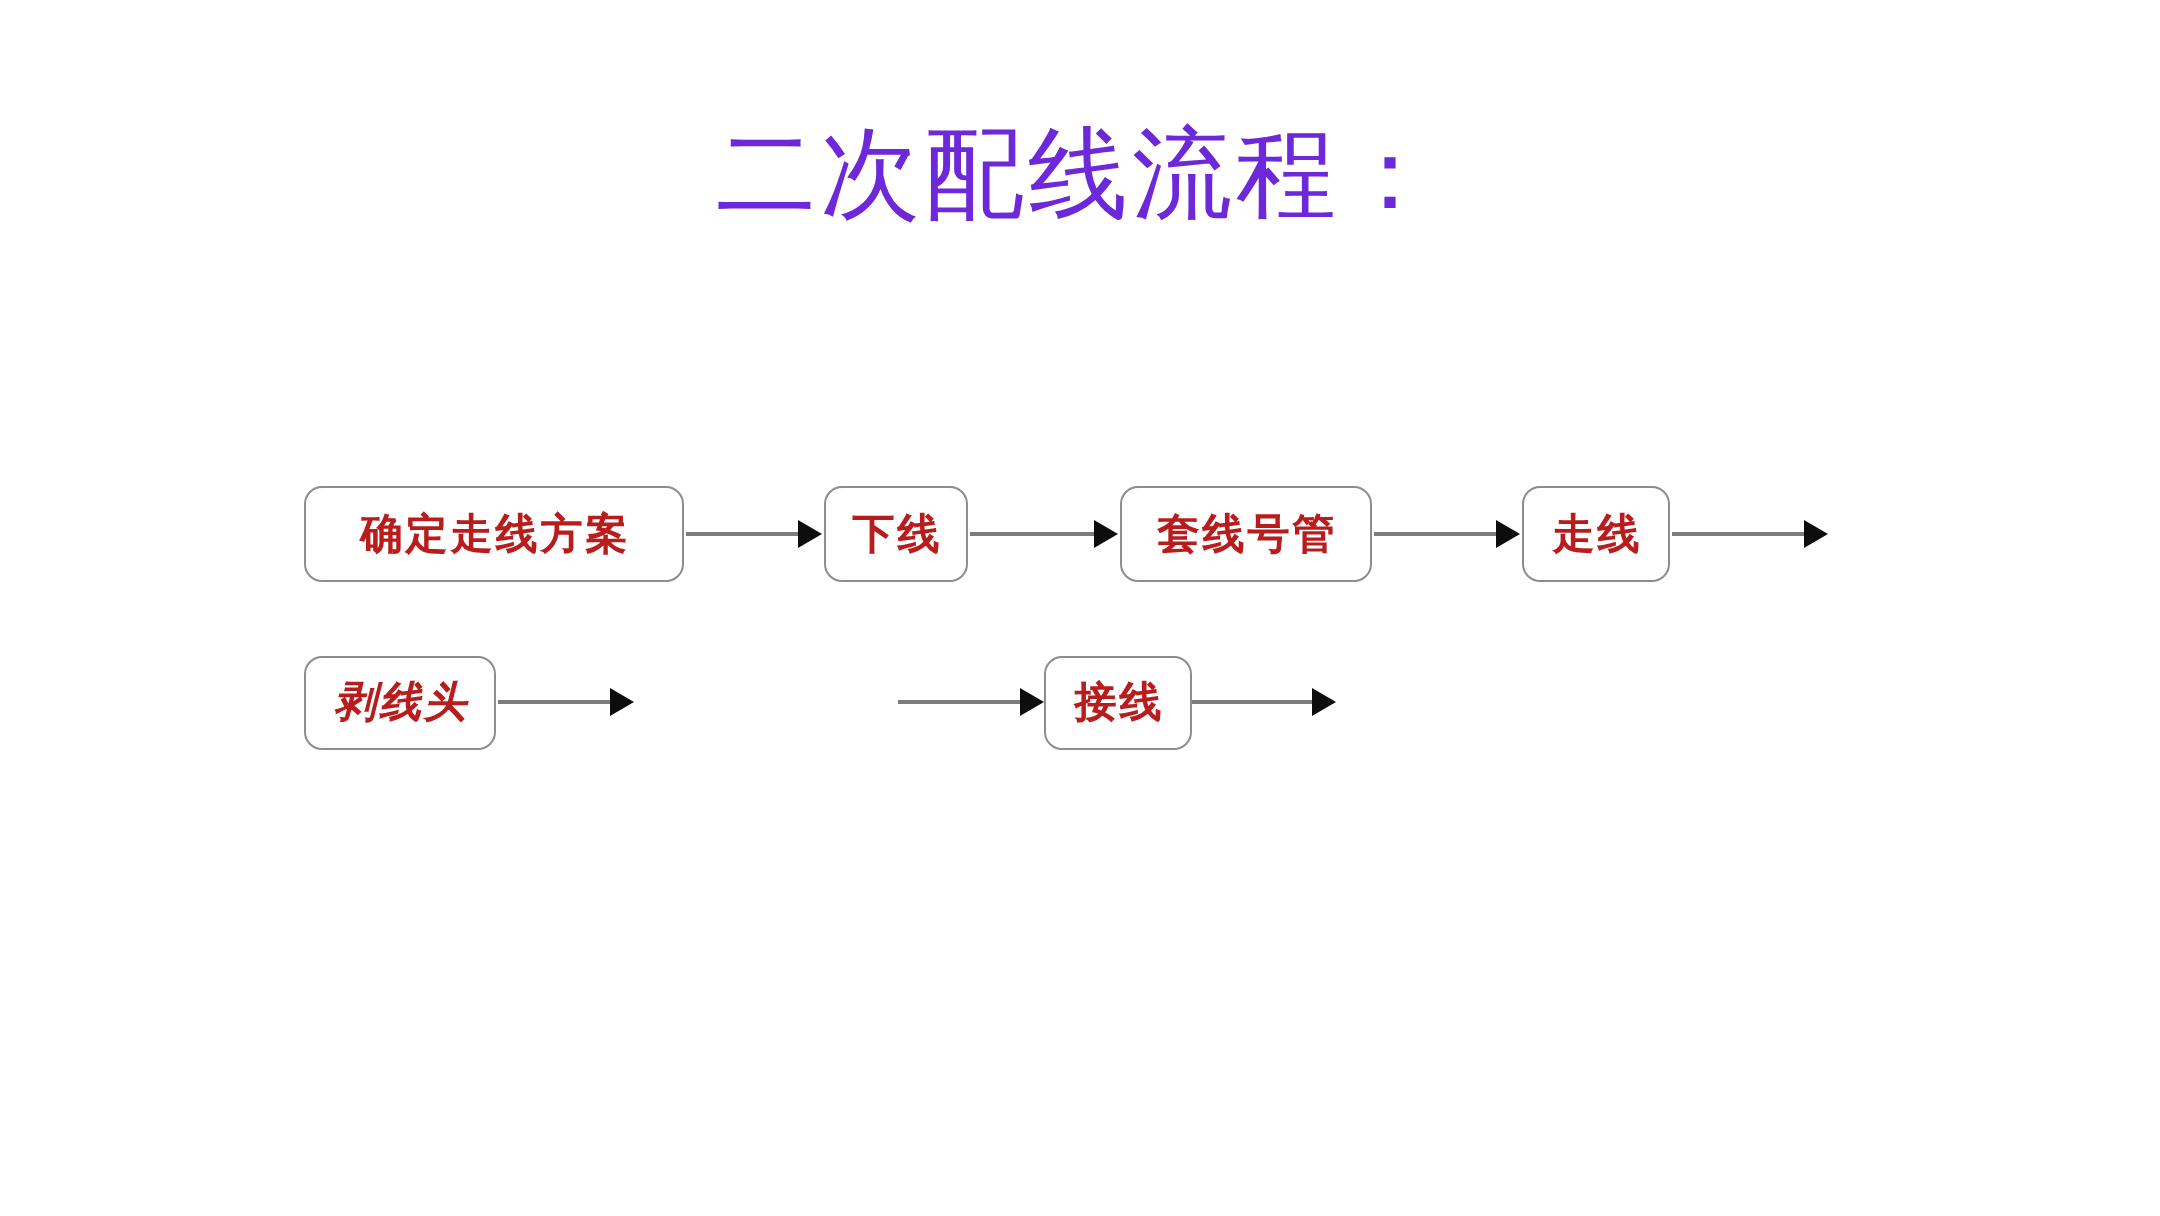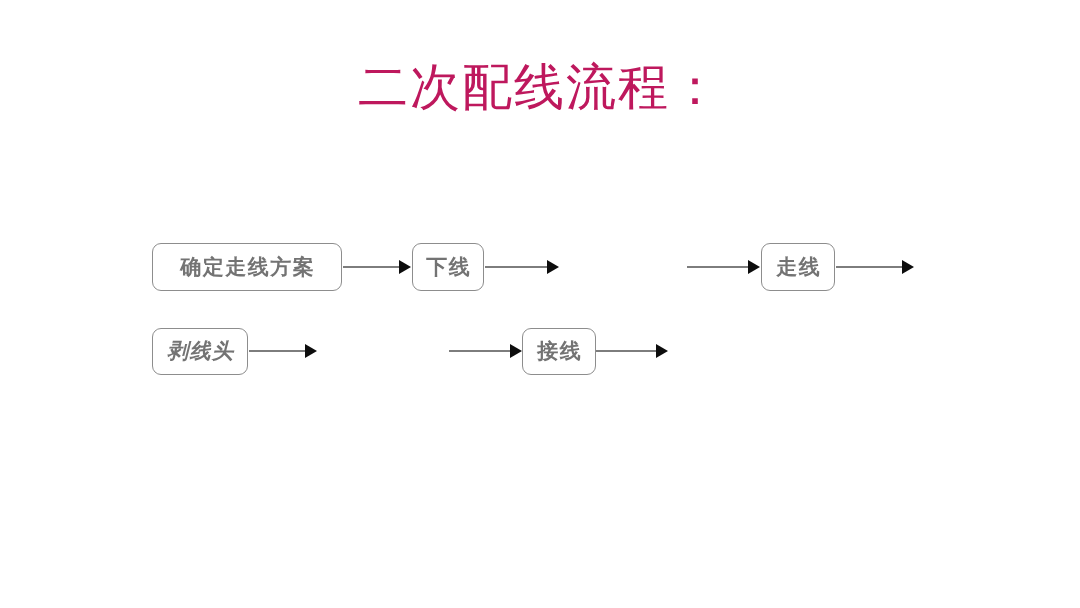--- a/index.html
+++ b/index.html
@@ -22,41 +22,41 @@
     position: absolute;
     left: 0;
     top: 56px;
     width: 1080px;
     text-align: center;
     font-family: "Liberation Serif", "DejaVu Serif", serif;
     font-size: 50px;
     line-height: 62px;
     font-weight: 400;
     letter-spacing: 2px;
-    color: #be185d;
+    color: #6d28d9;
     white-space: pre;
   }
 
   
   .flow-box {
     position: absolute;
     box-sizing: border-box;
     background: #ffffff;
     border: 1.6px solid #8d8d8d;
     border-radius: 9px;
     display: flex;
     align-items: center;
     justify-content: center;
   }
   .flow-box .box-label {
     font-family: "DejaVu Sans", "Liberation Sans", sans-serif;
     font-size: 21px;
     line-height: 21px;
     font-weight: 600;
-    color: #737373;
+    color: #b91c1c;
     letter-spacing: 1.5px;
     text-indent: 1.5px;
     white-space: pre;
   }
 
   
   .connector {
     position: absolute;
     height: 14px;
     pointer-events: none;
@@ -96,20 +96,23 @@
 
   <div class="flow-box" style="left:412px; top:243px; width:72px; height:48px;">
     <span class="box-label">下线</span>
   </div>
 
   <div class="connector" style="left:485px; top:260px; width:74px;">
     <div class="shaft" style="width:62px;"></div>
     <div class="head" style="left:62px;"></div>
   </div>
 
+  <div class="flow-box" style="left:560px; top:243px; width:126px; height:48px;">
+    <span class="box-label">套线号管</span>
+  </div>
 
   <div class="connector" style="left:687px; top:260px; width:73px;">
     <div class="shaft" style="width:61px;"></div>
     <div class="head" style="left:61px;"></div>
   </div>
 
   <div class="flow-box" style="left:761px; top:243px; width:74px; height:48px;">
     <span class="box-label">走线</span>
   </div>
 

